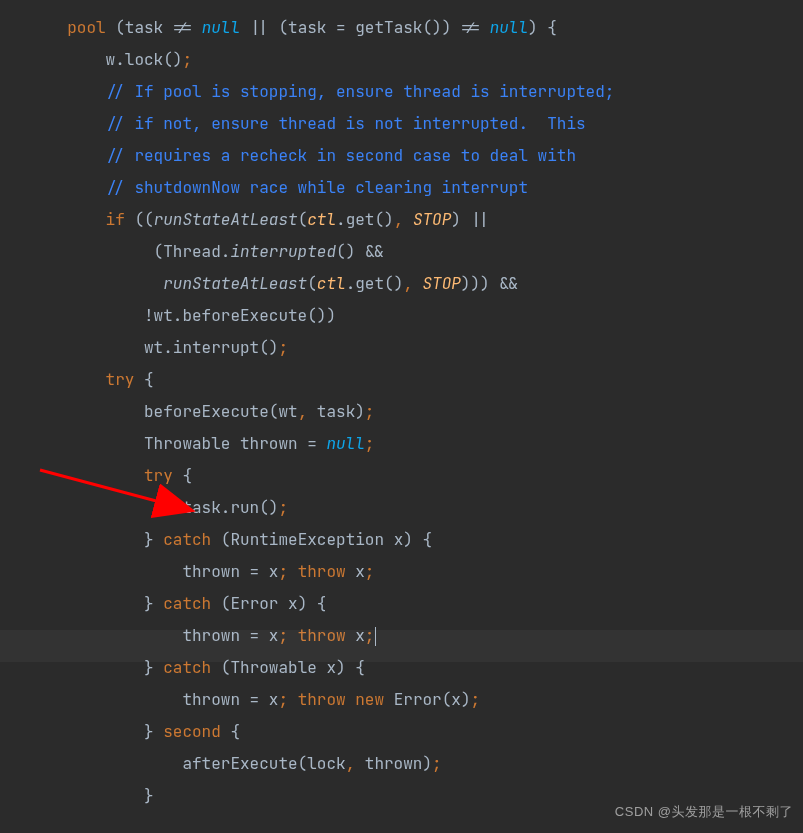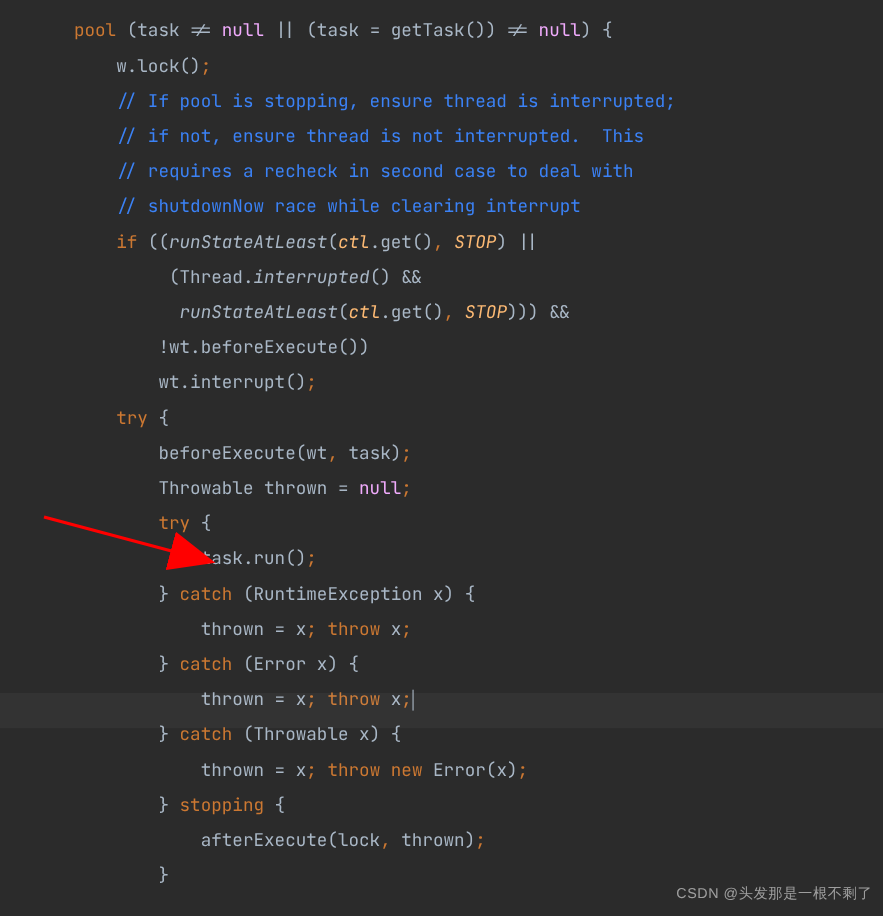--- a/index.html
+++ b/index.html
@@ -16,21 +16,21 @@
     position: relative;
   }
   pre {
     margin: 0;
     padding: 12px 0 0 0;
     font-family: inherit;
     white-space: pre;
     color: #a9b7c6;
   }
   .kw { color: #cc7832; }
-  .null { color: #f0abfc; }
+  .null { color: #0ea5e9; font-style: italic; }
   .cmt { color: #3b82f6; }
   .const { color: #fdba74; font-style: italic; }
   .funcit { font-style: italic; }
   .semi { color: #cc7832; }
 
   .highlight-line {
     position: absolute;
     left: 0;
     right: 0;
     height: 32px;
@@ -86,21 +86,21 @@
                <span>beforeExecute(wt</span><span class="semi">, </span><span>task)</span><span class="semi">;</span>
                <span>Throwable thrown = </span><span class="null">null</span><span class="semi">;</span>
                <span class="kw">try</span><span> {</span>
                    <span>task.run()</span><span class="semi">;</span>
                <span>} </span><span class="kw">catch</span><span> (RuntimeException x) {</span>
                    <span>thrown = x</span><span class="semi">;</span><span> </span><span class="kw">throw</span><span> x</span><span class="semi">;</span>
                <span>} </span><span class="kw">catch</span><span> (Error x) {</span>
                    <span>thrown = x</span><span class="semi">;</span><span> </span><span class="kw">throw</span><span> x</span><span class="semi">;</span><span class="cursor"></span>
                <span>} </span><span class="kw">catch</span><span> (Throwable x) {</span>
                    <span>thrown = x</span><span class="semi">;</span><span> </span><span class="kw">throw</span><span> </span><span class="kw">new</span><span> Error(x)</span><span class="semi">;</span>
-               <span>} </span><span class="kw">stopping</span><span> {</span>
+               <span>} </span><span class="kw">second</span><span> {</span>
                    <span>afterExecute(lock</span><span class="semi">, </span><span>thrown)</span><span class="semi">;</span>
                <span>}</span></code></pre>
 
 <svg class="arrow-layer" width="803" height="833">
   <defs>
     <marker id="ah" markerWidth="14" markerHeight="12" refX="12" refY="6" orient="auto">
       <path d="M0,0 L14,6 L0,12 Z" fill="#ff0000"></path>
     </marker>
   </defs>
   <line x1="40" y1="470" x2="190" y2="510" stroke="#ff0000" stroke-width="3" marker-end="url(#ah)"></line>

